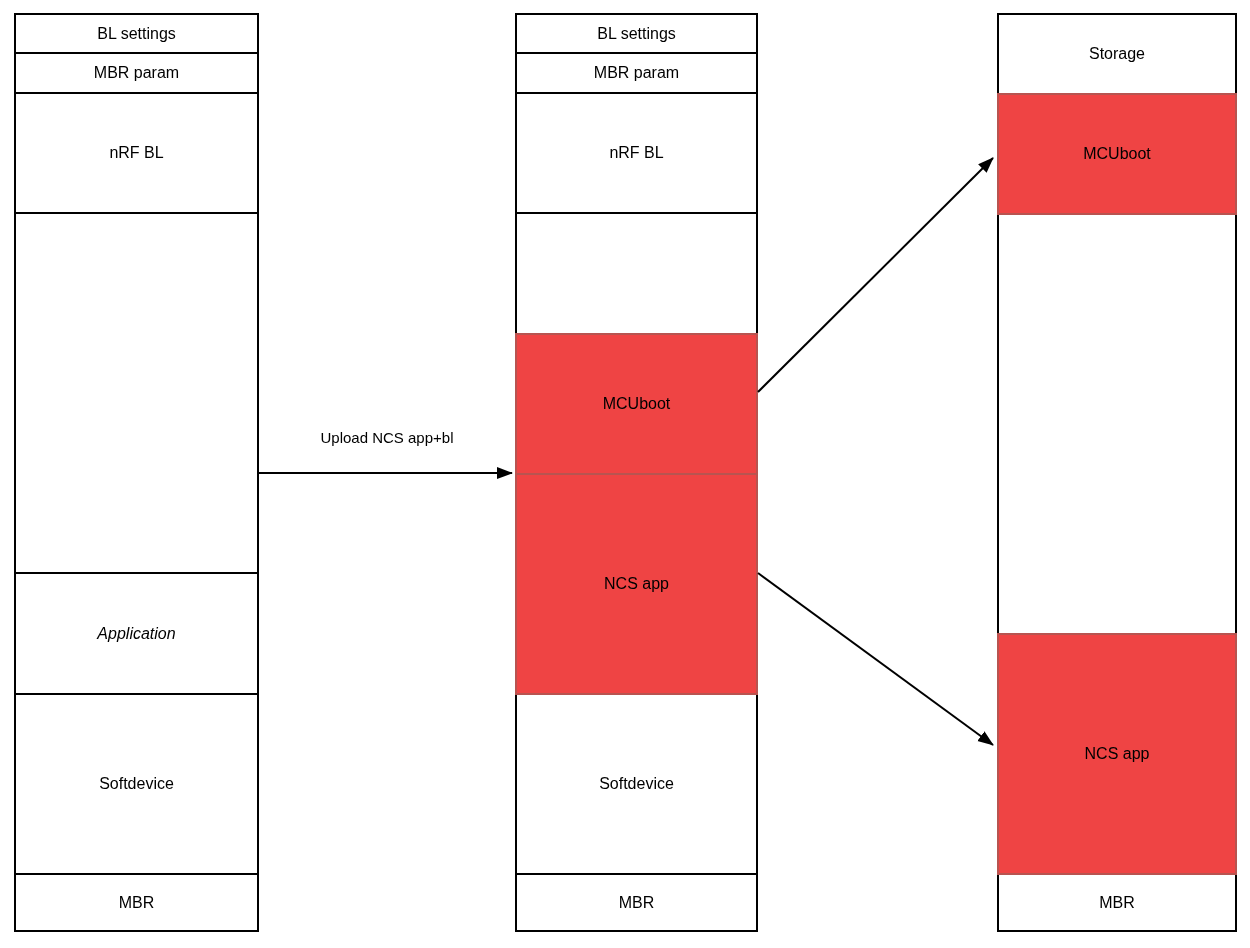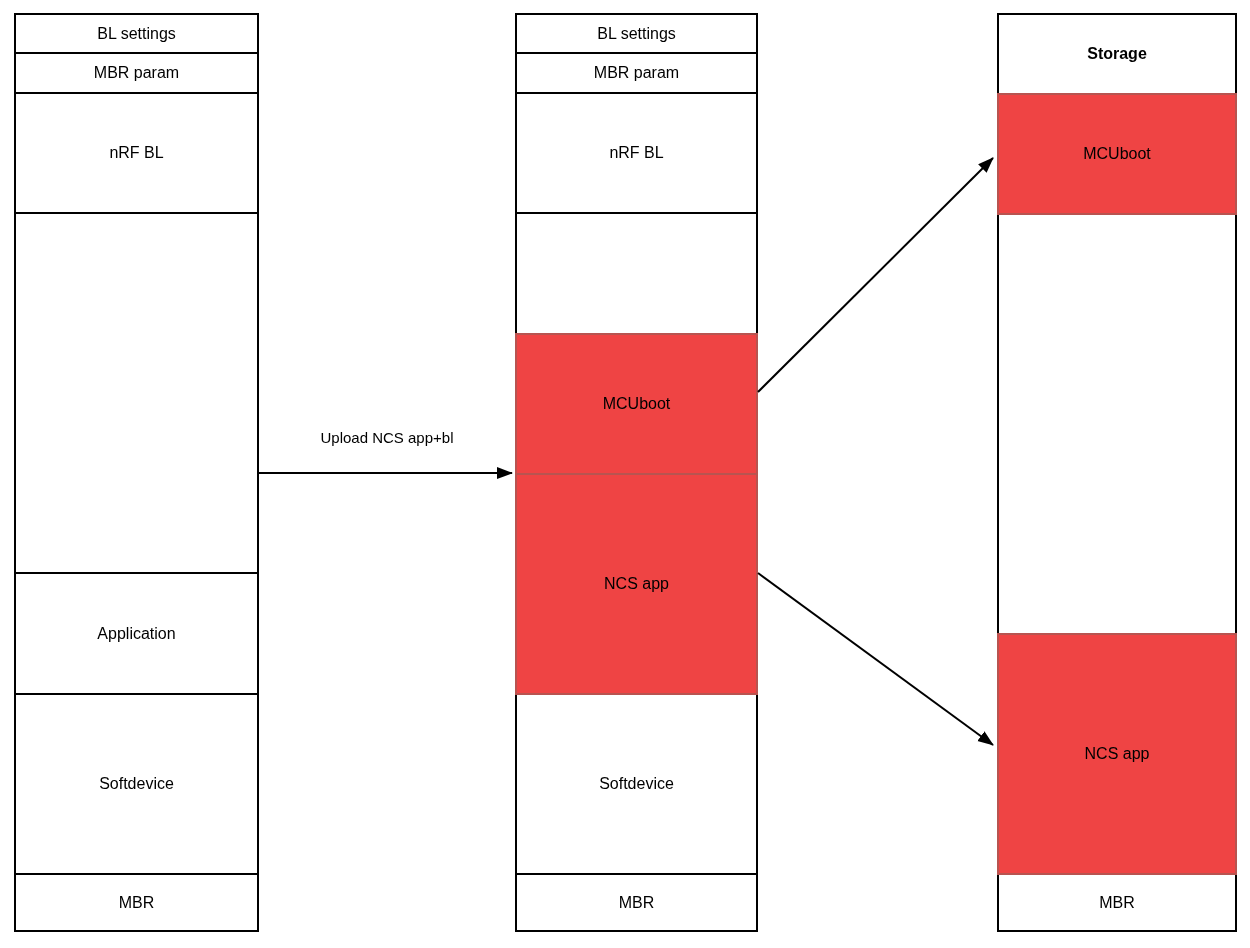--- a/index.html
+++ b/index.html
@@ -44,34 +44,34 @@
   }
   #col-original   { left: 14px;  width: 245px; }
   #col-upgraded   { left: 515px; width: 243px; }
   #col-final      { left: 997px; width: 240px; }
 
   
   #col-original .s0 { height: 41px; }
   #col-original .s1 { height: 42px; }
   #col-original .s2 { height: 122px; }
   #col-original .s3 { height: 362px; }
-  #col-original .s4 { height: 123px; }
+  #col-original .s4 { height: 123px; font-style: italic; }
   #col-original .s5 { height: 182px; }
   #col-original .s6 { height: 59px; }
 
   #col-upgraded .s0 { height: 41px; }
   #col-upgraded .s1 { height: 42px; }
   #col-upgraded .s2 { height: 122px; }
   #col-upgraded .s3 { height: 123px; }
   #col-upgraded .s4 { height: 142px; }
   #col-upgraded .s5 { height: 222px; }
   #col-upgraded .s6 { height: 182px; }
   #col-upgraded .s7 { height: 59px; }
 
-  #col-final .s0 { height: 82px; font-weight: bold; }
+  #col-final .s0 { height: 82px; }
   #col-final .s1 { height: 122px; }
   #col-final .s2 { height: 422px; }
   #col-final .s3 { height: 242px; }
   #col-final .s4 { height: 59px; }
 
   .arrow-layer {
     position: absolute;
     left: 0;
     top: 0;
     width: 1250px;

